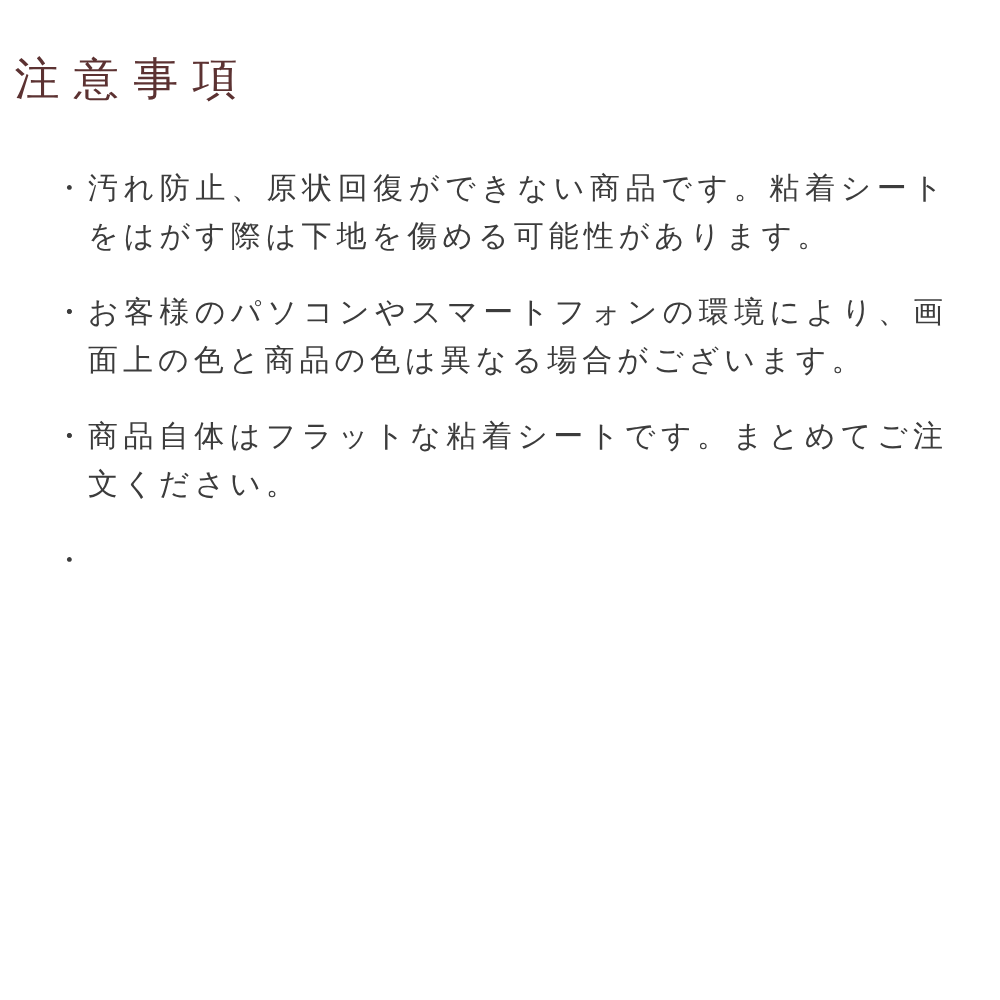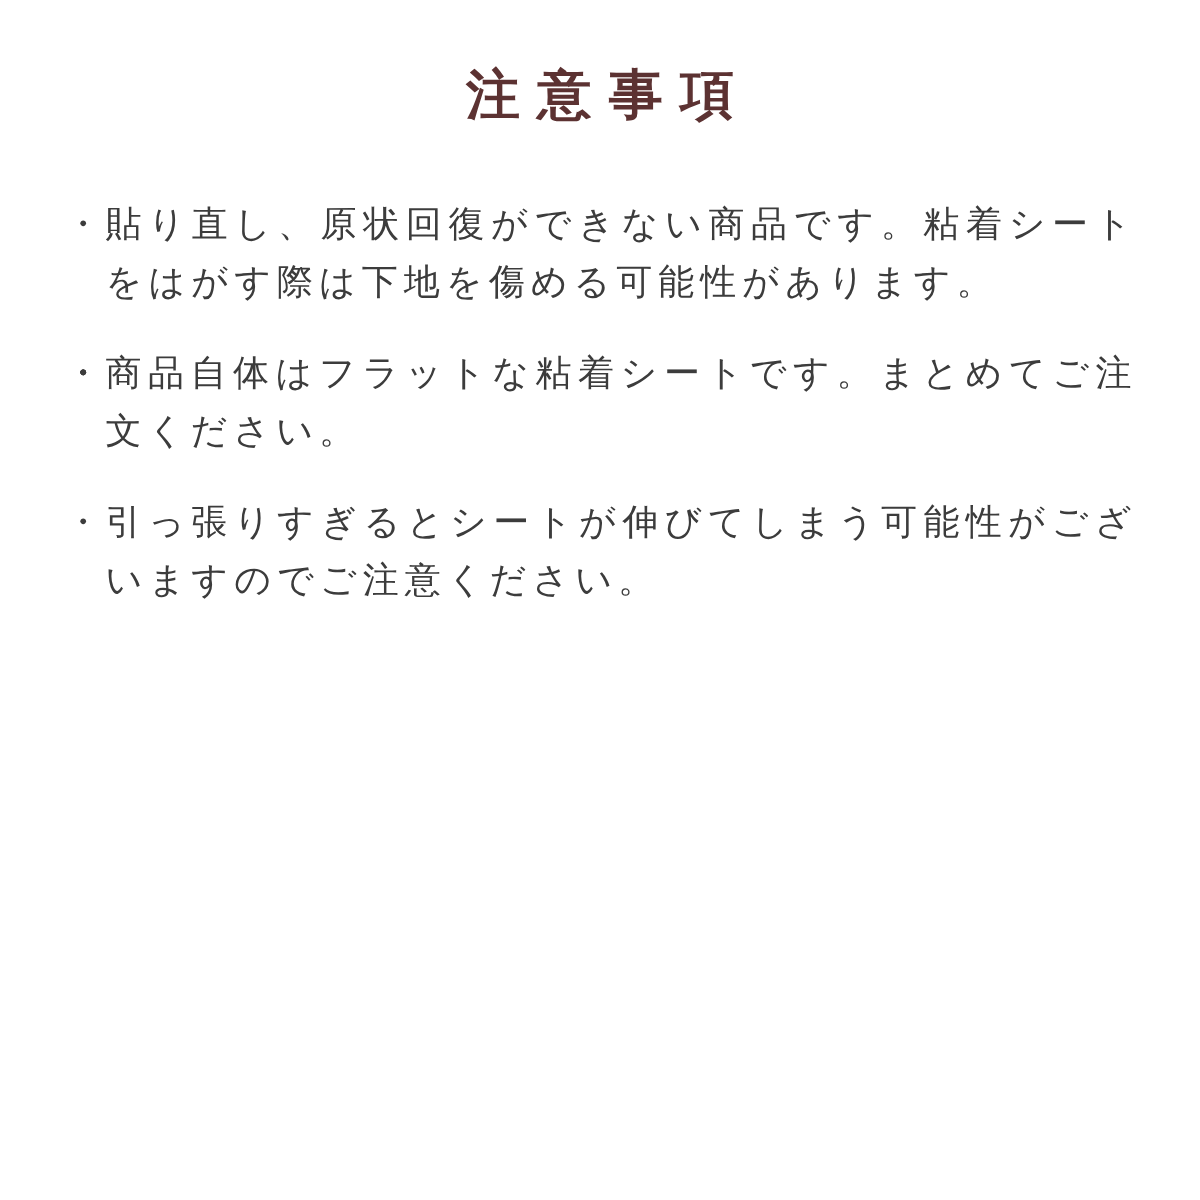--- a/index.html
+++ b/index.html
@@ -9,23 +9,23 @@
   body {
     width: 1000px;
     height: 1000px;
     overflow: hidden;
     background: var(--color-background, #ffffff);
     font-family: "Liberation Sans", "DejaVu Sans", sans-serif;
     color: var(--color-text, #3c3c3c);
   }
   .page-title {
     margin: 48px 0 0 0;
-    text-align: center;
+    text-align: left;
     font-size: 45px;
-    font-weight: 700;
+    font-weight: 400;
     letter-spacing: 0.32em;
     text-indent: 0.32em; 
     line-height: 62px;
     color: var(--color-title, #5c3232);
   }
   .notes {
     list-style: none;
     margin: 54px 52px 0 60px;
     padding: 0;
   }
@@ -51,32 +51,32 @@
   }
 </style>
 </head>
 <body>
 
 <h1 class="page-title">注意事項</h1>
 
 <ul class="notes">
   <li class="note">
     <span class="bullet">・</span>
-    <span>貼り直し、原状回復ができない商品です。粘着シートをはがす際は下地を傷める可能性があります。</span>
+    <span>汚れ防止、原状回復ができない商品です。粘着シートをはがす際は下地を傷める可能性があります。</span>
   </li>
   <li class="note">
     <span class="bullet">・</span>
   </li>
   <li class="note">
     <span class="bullet">・</span>
+    <span>お客様のパソコンやスマートフォンの環境により、画面上の色と商品の色は異なる場合がございます。</span>
   </li>
   <li class="note">
     <span class="bullet">・</span>
   </li>
   <li class="note">
     <span class="bullet">・</span>
     <span>商品自体はフラットな粘着シートです。まとめてご注文ください。</span>
   </li>
   <li class="note">
     <span class="bullet">・</span>
-    <span>引っ張りすぎるとシートが伸びてしまう可能性がございますのでご注意ください。</span>
   </li>
 </ul>
 
 </body></html>

